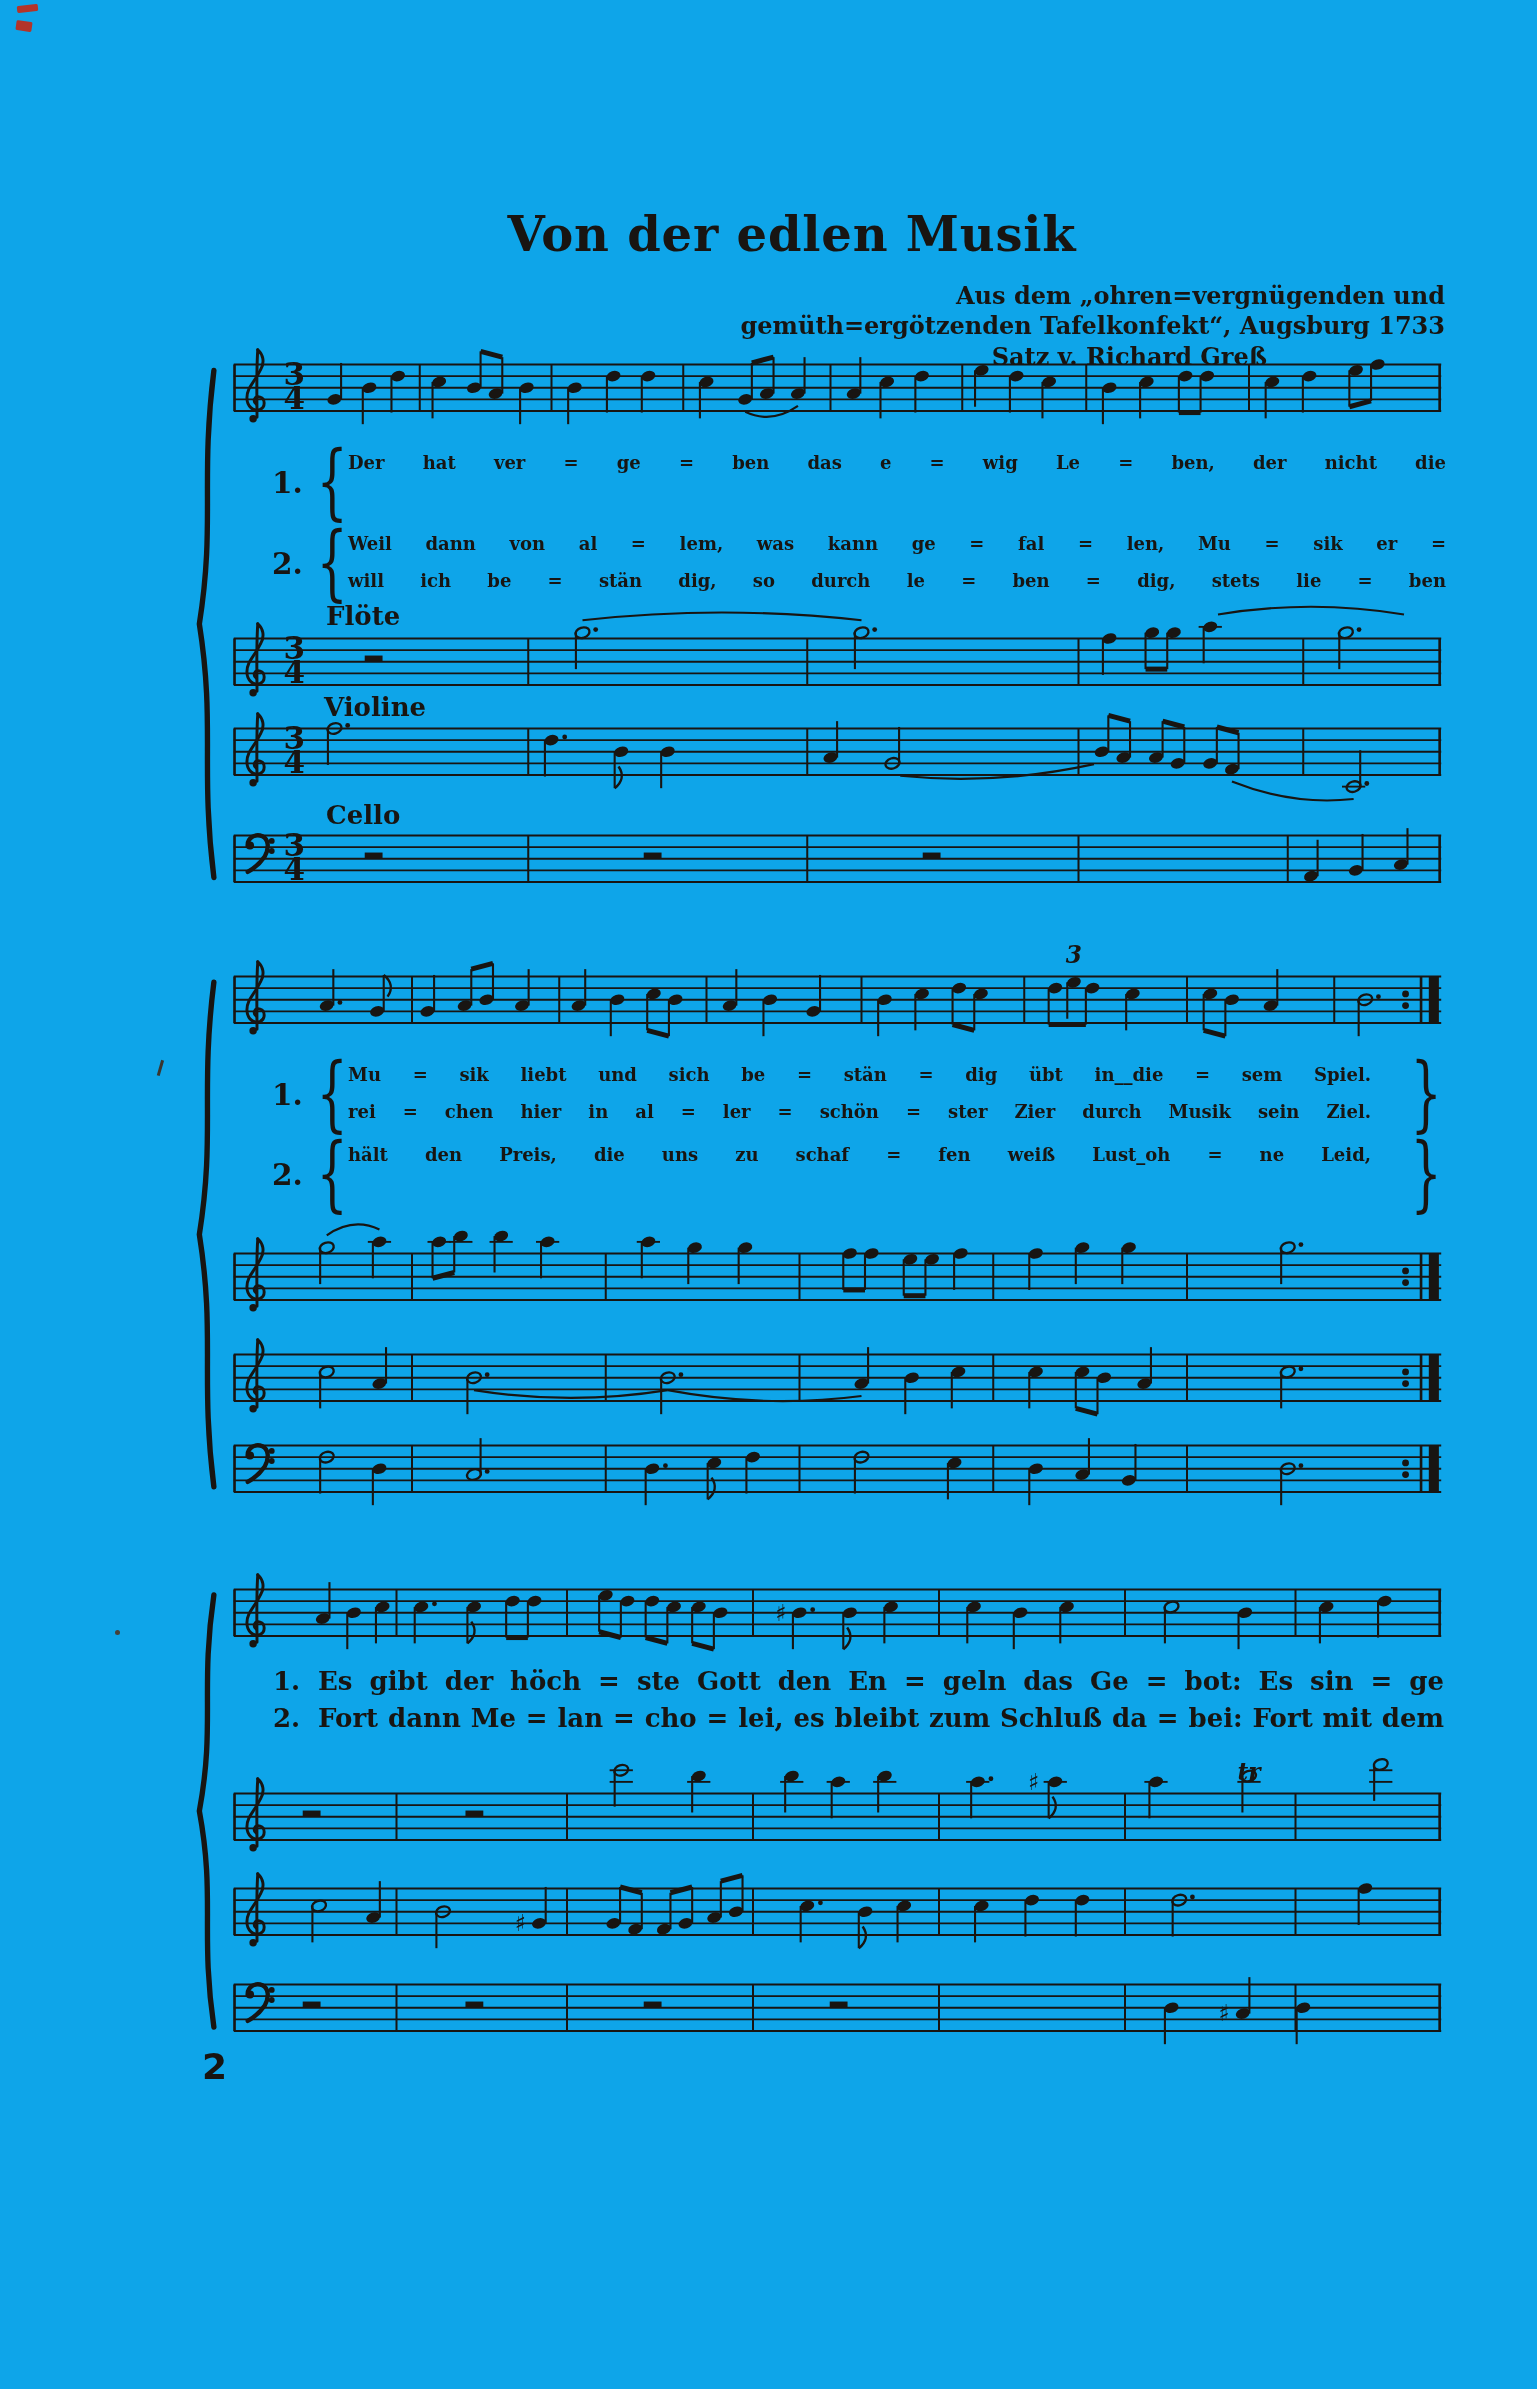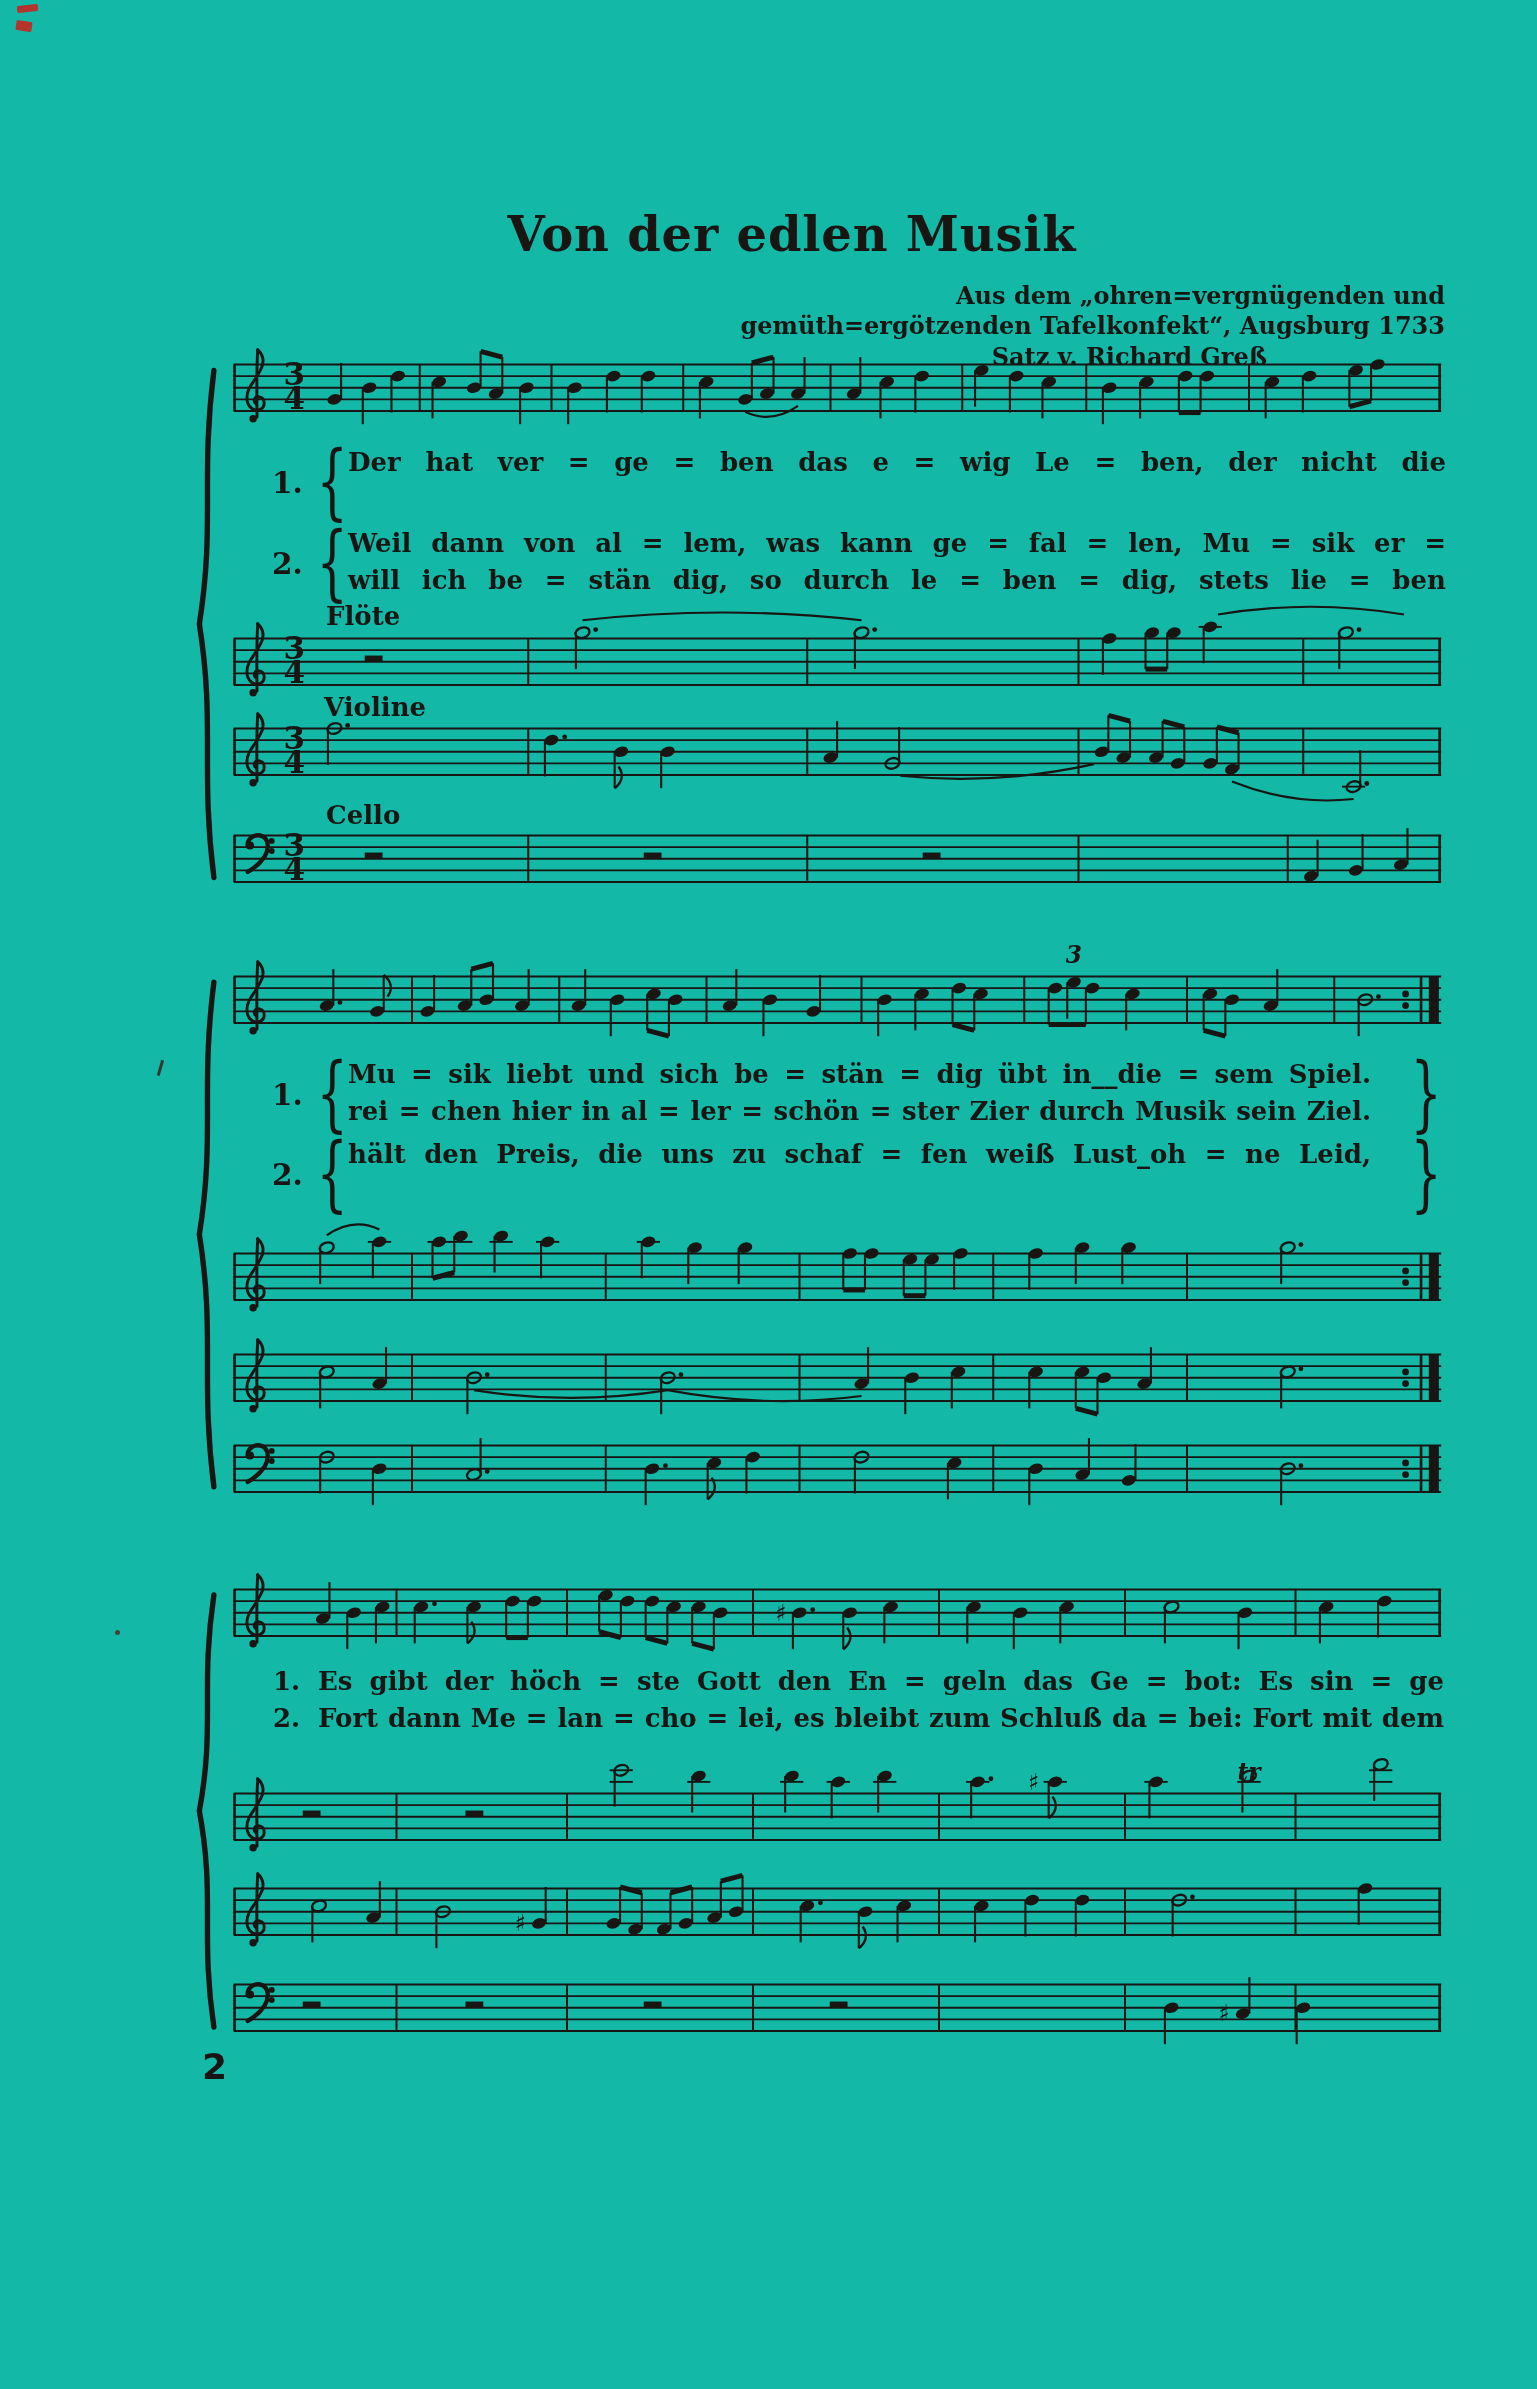--- a/index.html
+++ b/index.html
@@ -1,16 +1,16 @@
 <!DOCTYPE html>
 <html style="font-size:12.4px"><head>
 <meta charset="utf-8">
 <style>
   html,body{margin:0;padding:0;background:#6f6f6f;}
-  .page{position:relative;width:1537px;height:2389px;background:#14b8a6;color:#181512;
+  .page{position:relative;width:1537px;height:2389px;background:#0ea5e9;color:#181512;
         font-family:"DejaVu Serif",serif;overflow:hidden;}
   
   .title{position:absolute;left:109px;top:206px;width:1366px;margin:0;text-align:center;
          font-size:48px;font-weight:bold;letter-spacing:0.8px;}
   .src-line1{position:absolute;right:92px;top:281px;font-size:24px;font-weight:bold;}
   .src-line2{position:absolute;right:92px;top:311px;font-size:24px;font-weight:bold;}
   .attrib{position:absolute;right:270px;top:342px;font-size:24px;font-weight:bold;}
   
   .red-mark{position:absolute;background:#b3342a;border-radius:1.6px;}
   .rm1{left:17px;top:4.7px;width:21px;height:7px;transform:rotate(-6deg);}
@@ -30,21 +30,21 @@
   .s1p2{left:272px;top:525px;width:1174px;}
   .s2p1{left:272px;top:1056px;width:1174px;}
   .s2p2{left:272px;top:1136px;width:1174px;}
   .vnum{position:absolute;left:0;top:50%;transform:translateY(-50%);font-size:29.5px;font-weight:bold;}
   .vbrace{position:absolute;left:34px;top:50%;transform:translateY(-50%) scaleX(.6);
           font-size:82px;line-height:1;font-weight:normal;}
   .vbrace-close{position:absolute;right:-6.2px;top:50%;transform:translateY(-50%) scaleX(.6);
           font-size:82px;line-height:1;font-weight:normal;}
   .vlines{margin-left:76px;}
   .with-close .vlines{margin-right:75px;}
-  .vline{font-size:26px;font-weight:bold;line-height:37px;text-align:justify;text-align-last:justify;}
+  .vline{font-size:18px;font-weight:bold;line-height:37px;text-align:justify;text-align-last:justify;}
   .verse-line3{position:absolute;left:273px;width:1171px;display:flex;font-size:26px;font-weight:bold;}
   .v3a{top:1666px;} .v3b{top:1703px;}
   .vnum3{width:45px;flex:none;}
   .v3text{flex:1;text-align:justify;text-align-last:justify;}
   .pagenum{position:absolute;left:202px;top:2046px;font-size:36px;font-weight:bold;
            font-family:"DejaVu Sans",sans-serif;}
   
   text.timesig{font-family:"DejaVu Serif",serif;font-size:40px;font-weight:bold;fill:#181512;}
   text.accidental{font-family:"DejaVu Sans",sans-serif;font-size:30px;font-weight:bold;fill:#181512;}
   text.music-text{font-family:"DejaVu Serif",serif;font-size:30px;font-style:italic;font-weight:bold;fill:#181512;}

